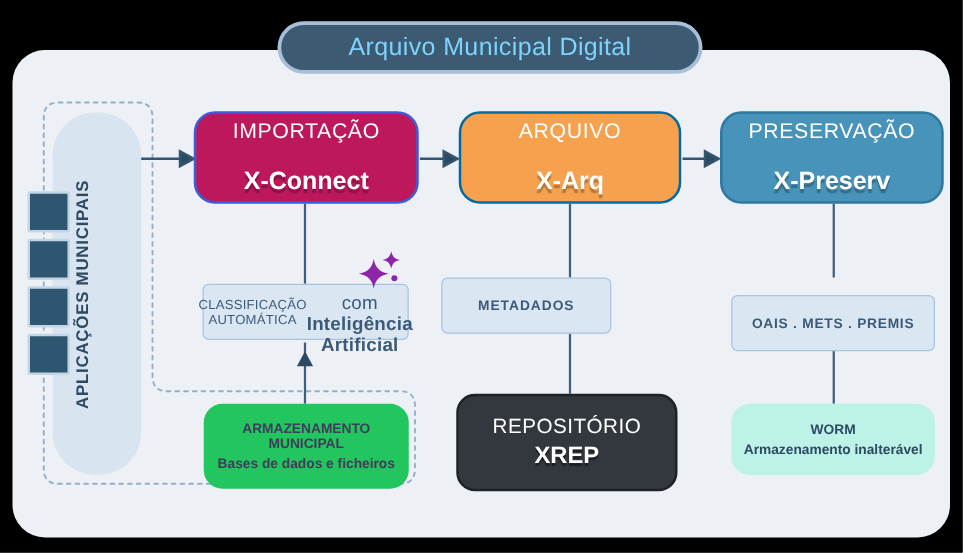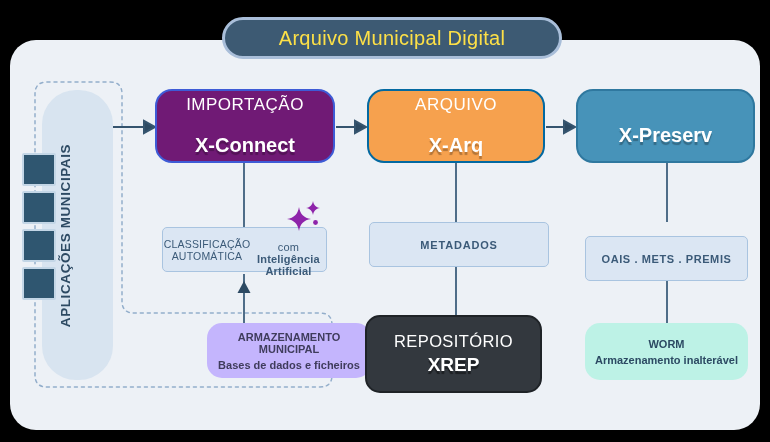--- a/index.html
+++ b/index.html
@@ -3,52 +3,52 @@
 <meta charset="utf-8">
 <style>
   html,body{margin:0;padding:0;background:#000;}
   .stage{position:relative;width:770px;height:442px;background:#000;overflow:hidden;
          font-family:"Liberation Sans","DejaVu Sans",sans-serif;}
   .panel{position:absolute;left:10px;top:40px;width:750px;height:390px;
          background:#edf1f6;border-radius:26px;}
   .title-pill{position:absolute;left:222px;top:17px;width:340px;height:42px;
          background:#3d5a73;border:3px solid #a9bed9;border-radius:24px;
          box-sizing:border-box;display:flex;align-items:center;justify-content:center;
-         color:#fde047;font-size:20px;letter-spacing:.3px;z-index:6;}
+         color:#7dd3fc;font-size:20px;letter-spacing:.3px;z-index:6;}
   svg.layer{position:absolute;left:0;top:0;z-index:1;}
   .apps-pill{position:absolute;left:42px;top:90px;width:71px;height:290px;
          background:#d8e4f0;border-radius:34px;z-index:2;}
   .apps-label{position:absolute;left:30px;top:90px;width:71px;height:290px;z-index:4;
          display:flex;align-items:center;justify-content:center;}
   .apps-label span{transform:rotate(-90deg);white-space:nowrap;color:#2d4a63;
          font-size:13.5px;font-weight:bold;letter-spacing:.6px;}
   .app-square{position:absolute;left:22px;width:34px;height:33px;background:#2f5670;
          border:2px solid #c3d6e6;border-radius:2px;box-sizing:border-box;z-index:3;}
   .big-box{position:absolute;top:89px;height:74px;border-radius:17px;z-index:3;
          display:flex;flex-direction:column;align-items:center;justify-content:center;
          box-sizing:border-box;color:#fff;}
   .big-box .stage-lbl{font-size:17px;letter-spacing:.5px;}
   .big-box .product-lbl{font-size:20px;font-weight:bold;margin-top:19px;
          text-shadow:0 3px 1px rgba(0,0,0,.28);}
-  .box-import{left:155px;width:180px;background:#701a75;border:2px solid #3e5bd6;}
+  .box-import{left:155px;width:180px;background:#be185d;border:2px solid #3e5bd6;}
   .box-arq{left:367px;width:178px;background:#f6a14e;border:2px solid #0369a1;}
   .box-pres{left:576px;width:179px;background:#4793b9;border:2px solid #2f789f;}
   .chip{position:absolute;background:#dbe6f3;border:1.5px solid #a9c4e0;border-radius:5px;
          box-sizing:border-box;display:flex;flex-direction:row;align-items:center;
          justify-content:center;color:#3b5a78;z-index:3;text-align:center;}
   .chip-class{left:162px;top:227px;width:165px;height:45px;font-size:10.5px;letter-spacing:.2px;}
-  .chip-class .l2{margin-top:19px;font-size:11px;}
+  .chip-class .l2{margin-top:19px;font-size:15px;}
   .chip-class .l2 b{font-weight:bold;}
-  .chip-meta{left:369px;top:222px;width:180px;height:45px;font-size:11px;
+  .chip-meta{left:353px;top:222px;width:136px;height:45px;font-size:11px;
          font-weight:600;letter-spacing:.8px;}
   .chip-oais{left:585px;top:236px;width:163px;height:45px;font-size:11px;
          font-weight:600;letter-spacing:.6px;}
   .card{position:absolute;border-radius:15px;display:flex;flex-direction:column;
          align-items:center;justify-content:center;text-align:center;z-index:3;box-sizing:border-box;}
-  .card-muni{left:163px;top:323px;width:164px;height:55px;background:#c4b5fd;color:#3f3c5c;margin-left:44px;}
+  .card-muni{left:163px;top:323px;width:164px;height:68px;background:#22c55e;color:#3f3c5c;}
   .card-muni .l1{font-size:11px;font-weight:600;}
   .card-muni .l2{font-size:11px;font-weight:600;margin-top:4px;}
   .card-repo{left:365px;top:315px;width:177px;height:78px;background:#33383e;
          border:2px solid #1f2327;color:#fff;}
   .card-repo .l1{font-size:16.5px;letter-spacing:.4px;}
   .card-repo .l2{font-size:19px;font-weight:bold;margin-top:3px;text-shadow:0 3px 1px rgba(0,0,0,.45);}
   .card-worm{left:585px;top:323px;width:163px;height:57px;background:#bdf2e6;color:#2c4a63;}
   .card-worm .l1{font-size:11px;font-weight:bold;}
   .card-worm .l2{font-size:11px;font-weight:600;margin-top:4px;}
   .sparkle{position:absolute;left:286px;top:200px;width:36px;height:36px;z-index:5;}
@@ -97,20 +97,21 @@
 
   <div class="big-box box-import">
     <div class="stage-lbl">IMPORTAÇÃO</div>
     <div class="product-lbl">X-Connect</div>
   </div>
   <div class="big-box box-arq">
     <div class="stage-lbl">ARQUIVO</div>
     <div class="product-lbl">X-Arq</div>
   </div>
   <div class="big-box box-pres">
+    <div class="stage-lbl">PRESERVAÇÃO</div>
     <div class="product-lbl">X-Preserv</div>
   </div>
 
   <div class="chip chip-class">
     <div class="l1">CLASSIFICAÇÃO AUTOMÁTICA</div>
     <div class="l2"><span>com </span><b>Inteligência Artificial</b></div>
   </div>
   <svg class="sparkle" viewBox="0 0 36 36">
     <path fill="#8e24aa" d="M13 7 C14.2 14.2 17.8 17.8 25 19 C17.8 20.2 14.2 23.8 13 31 C11.8 23.8 8.2 20.2 1 19 C8.2 17.8 11.8 14.2 13 7 Z"></path>
     <path fill="#8e24aa" d="M27 1 C27.7 5 29.8 7.3 34 8 C29.8 8.7 27.7 11 27 15 C26.3 11 24.2 8.7 20 8 C24.2 7.3 26.3 5 27 1 Z"></path>

